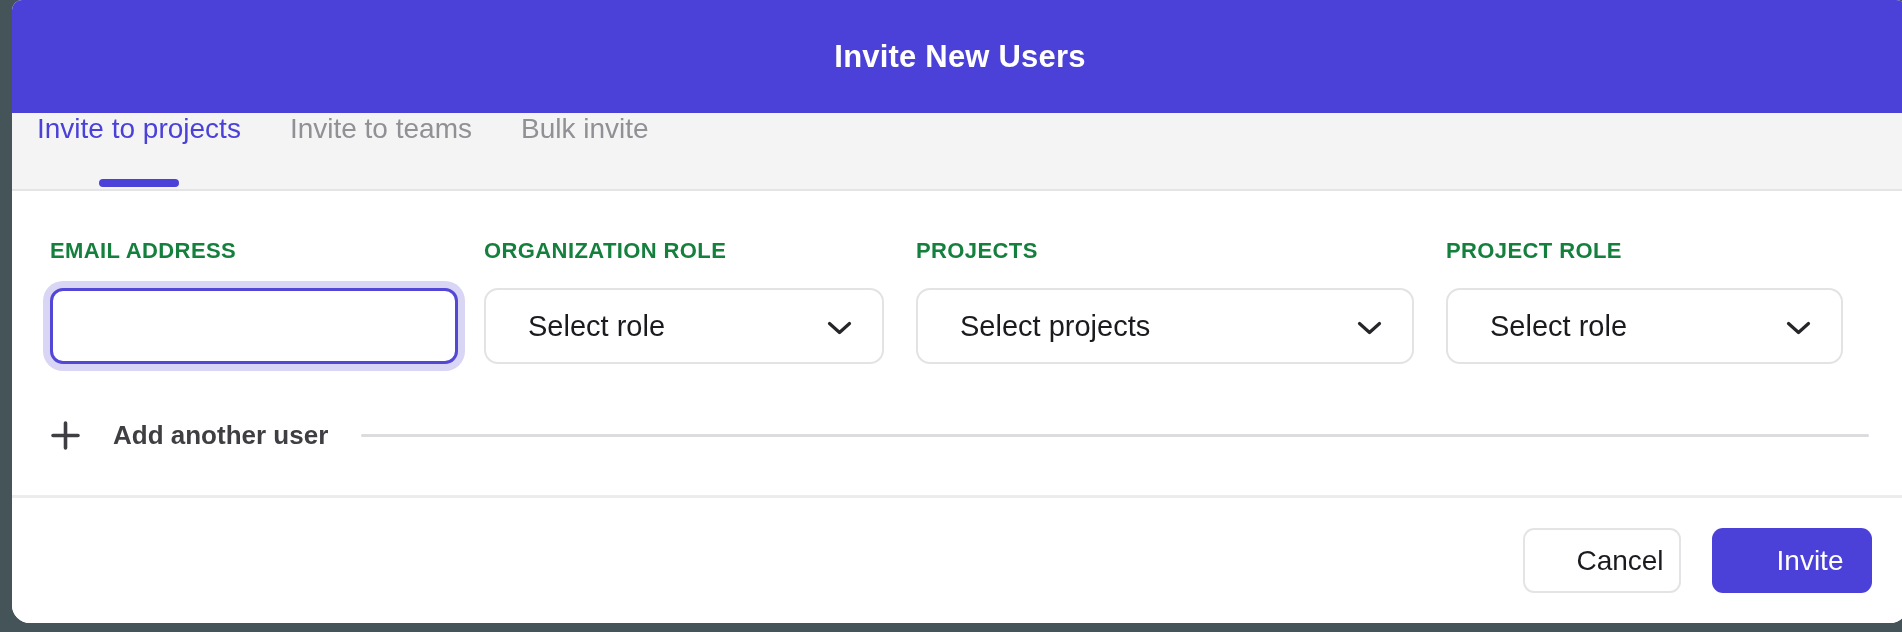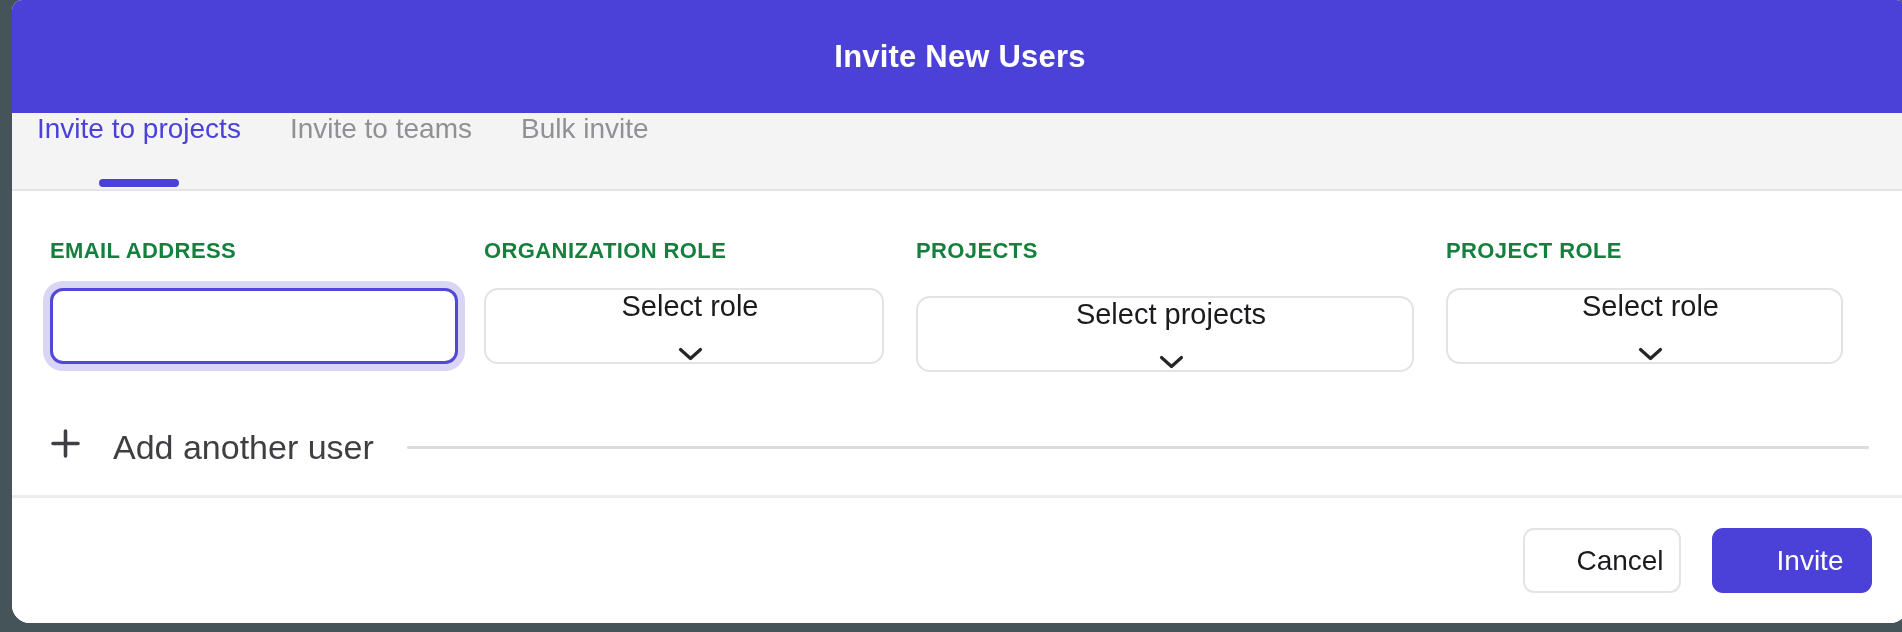--- a/index.html
+++ b/index.html
@@ -76,21 +76,21 @@
     height: 307px;
     flex: 0 0 307px;
     background: #ffffff;
     border-bottom: 3px solid #ececee;
     padding: 47px 0 0 38px;
   }
   .fields { display: flex; }
   .field { display: flex; flex-direction: column; }
   .f-email { width: 408px; margin-right: 26px; }
   .f-orgrole { width: 400px; margin-right: 32px; }
-  .f-projects { width: 498px; margin-right: 32px; gap: 8px; }
+  .f-projects { width: 498px; margin-right: 32px; }
   .f-projrole { width: 397px; }
   .field-label {
     font-size: 22px;
     font-weight: 700;
     color: #15803d;
     letter-spacing: 0.4px;
     height: 26px;
     margin-bottom: 24px;
     white-space: nowrap;
   }
@@ -111,40 +111,39 @@
     height: 76px;
     width: 100%;
     border: 2px solid #e3e3e6;
     border-radius: 14px;
     background: #ffffff;
     display: flex;
     align-items: center;
     justify-content: space-between;
     padding: 0 30px 0 42px;
     cursor: pointer;
-    flex-direction: column;
   }
   .select-value {
     font-size: 29px;
     font-weight: 500;
     color: #1b1b1f;
     white-space: nowrap;
   }
   .chevron { flex: 0 0 auto; margin-top: 4px; }
   
   .add-row {
     margin-top: 56px;
     display: flex;
     align-items: center;
     padding-right: 39px;
   }
   .plus-icon { flex: 0 0 auto; margin-right: 16px; display: block; }
   .add-label {
-    font-size: 34px;
-    font-weight: 400;
+    font-size: 26px;
+    font-weight: 700;
     color: #3f3f43;
     white-space: nowrap;
   }
   .add-rule {
     flex: 1;
     height: 3px;
     background: #dcdcde;
     margin-left: 33px;
     border-radius: 2px;
   }

